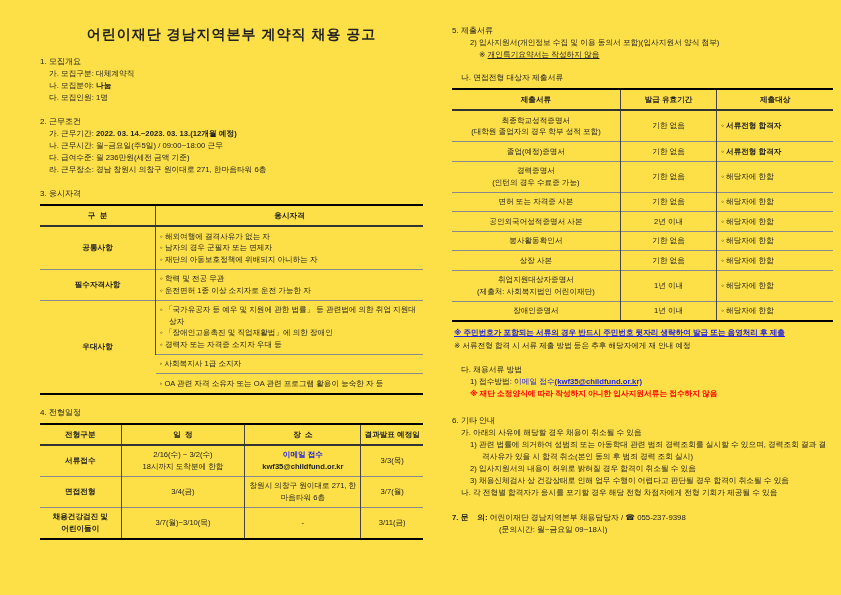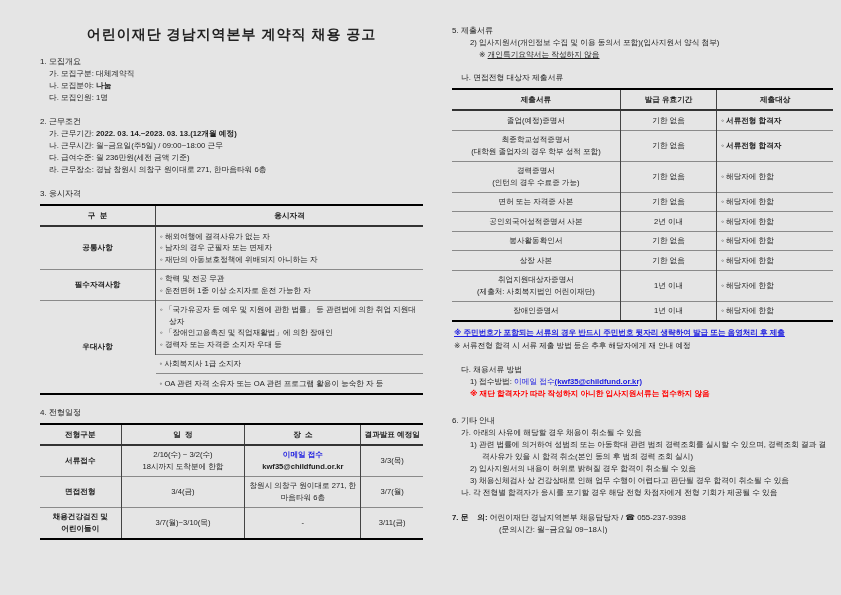--- a/index.html
+++ b/index.html
@@ -1,17 +1,17 @@
 <!DOCTYPE html>
 <html><head>
 <meta charset="utf-8">
 <style>
   html,body { margin:0; padding:0; background:#ffffff; }
   .page {
-    position:relative; width:841px; height:595px; background:#e5e5e5;
+    position:relative; width:841px; height:595px; background:#fde047;
     font-family:"Liberation Sans","DejaVu Sans",sans-serif; color:#222222;
     overflow:hidden;
   }
   .col { position:absolute; }
   .col-left  { left:40px;  top:26px; width:383px; }
   .col-right { left:452px; top:24px; width:381px; }
 
   .title { font-size:14px; font-weight:bold; text-align:center; letter-spacing:1px; }
   .intro { margin-top:12px; text-align:center; font-size:7.6px; line-height:12px; }
 
@@ -173,37 +173,37 @@
       <div class="item sec-h" style="font-size:7.8px;margin-top:11px">나. 면접전형 대상자 제출서류</div>
 
       <table class="tbl">
         <tbody>
             <tr>
           <th style="width:43%">제출서류</th>
           <th style="width:24%">발급 유효기간</th>
           <th>제출대상</th>
         </tr>
         <tr>
-          <td class="c">졸업(예정)증명서</td>
-          <td class="c">기한 없음</td>
-          <td>
-                <div class="li b">서류전형 합격자</div>
-              </td>
-        </tr>
-        <tr>
           <td class="c">
             <div>최종학교성적증명서</div>
             <div>(대학원 졸업자의 경우 학부 성적 포함)</div>
           </td>
           <td class="c">기한 없음</td>
           <td>
                 <div class="li b">서류전형 합격자</div>
               </td>
         </tr>
         <tr>
+          <td class="c">졸업(예정)증명서</td>
+          <td class="c">기한 없음</td>
+          <td>
+                <div class="li b">서류전형 합격자</div>
+              </td>
+        </tr>
+        <tr>
           <td class="c">
             <div>경력증명서</div>
             <div>(인턴의 경우 수료증 가능)</div>
           </td>
           <td class="c">기한 없음</td>
           <td>
                 <div class="li">해당자에 한함</div>
               </td>
         </tr>
         <tr>
@@ -252,21 +252,21 @@
               </td>
         </tr>
       </tbody>
         </table>
 
       <div class="note blue b u">※ 주민번호가 포함되는 서류의 경우 반드시 주민번호 뒷자리 생략하여 발급 또는 음영처리 후 제출</div>
       <div class="note note-tight">※ 서류전형 합격 시 서류 제출 방법 등은 추후 해당자에게 재 안내 예정</div>
 
       <div class="item sec-h" style="font-size:7.8px;margin-top:12px">다. 채용서류 방법</div>
       <div class="item-2" style="padding-left:18px;text-indent:0"><span>1) 접수방법: </span><span class="blue">이메일 접수</span><span class="link">(kwf35@childfund.or.kr)</span></div>
-      <div class="item-2 red" style="padding-left:18px;text-indent:0">※ 재단 합격자가 따라 작성하지 아니한 입사지원서류는 접수하지 않음</div>
+      <div class="item-2 red" style="padding-left:18px;text-indent:0">※ 재단 소정양식에 따라 작성하지 아니한 입사지원서류는 접수하지 않음</div>
     </div>
 
     <div class="sec" style="margin-top:14px">
       <div class="sec-h">6. 기타 안내</div>
       <div class="item">가. 아래의 사유에 해당할 경우 채용이 취소될 수 있음</div>
       <div class="item-2">1) 관련 법률에 의거하여 성범죄 또는 아동학대 관련 범죄 경력조회를 실시할 수 있으며, 경력조회 결과 결격사유가 있을 시 합격 취소(본인 동의 후 범죄 경력 조회 실시)</div>
       <div class="item-2">2) 입사지원서의 내용이 허위로 밝혀질 경우 합격이 취소될 수 있음</div>
       <div class="item-2">3) 채용신체검사 상 건강상태로 인해 업무 수행이 어렵다고 판단될 경우 합격이 취소될 수 있음</div>
       <div class="item">나. 각 전형별 합격자가 응시를 포기할 경우 해당 전형 차점자에게 전형 기회가 제공될 수 있음</div>
     </div>

